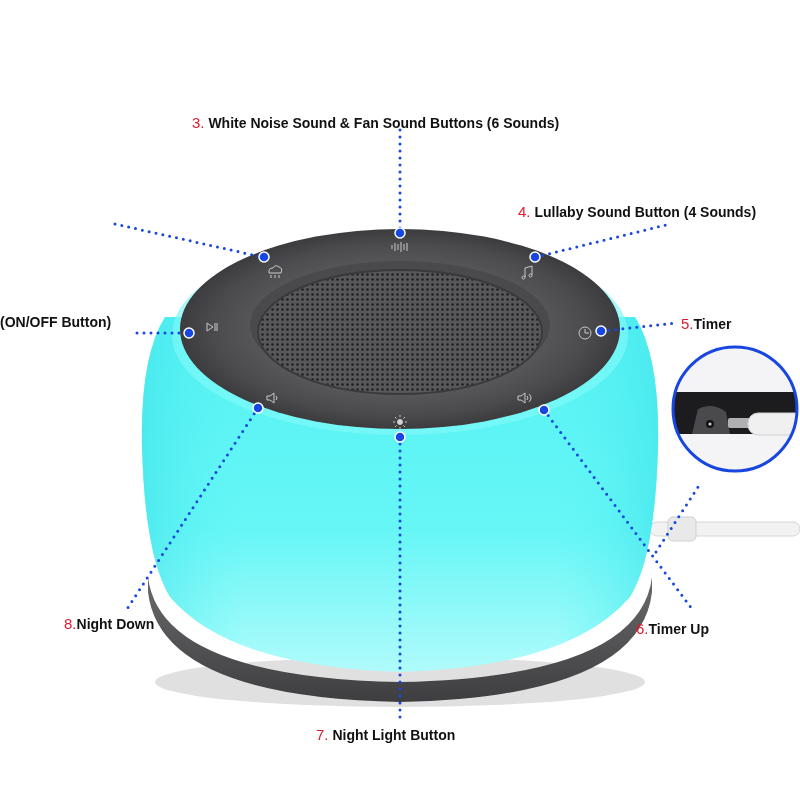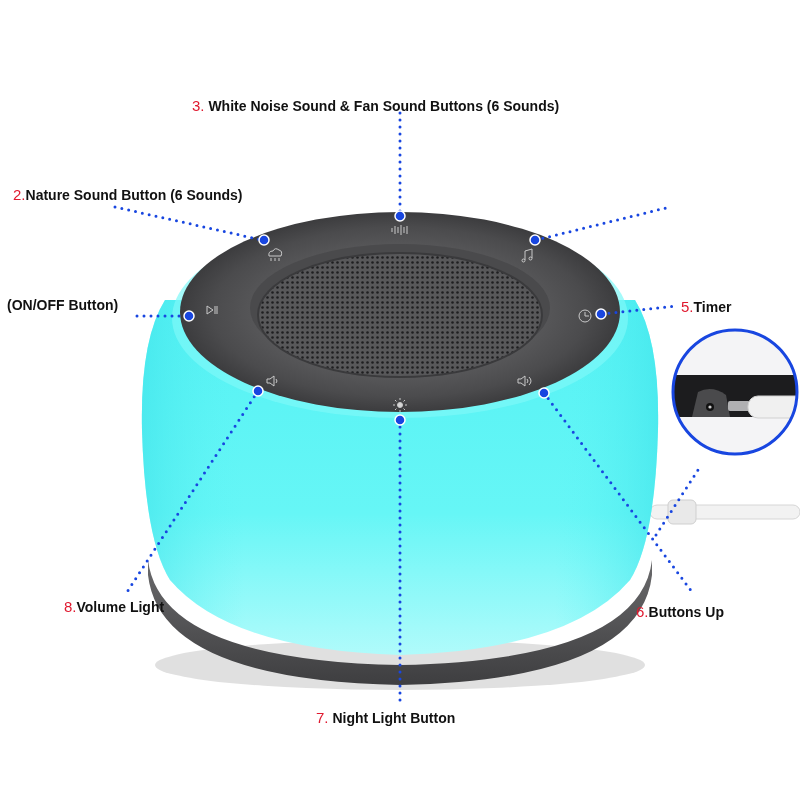--- a/index.html
+++ b/index.html
@@ -1,17 +1,17 @@
 <!DOCTYPE html>
 <html><head>
 <meta charset="utf-8">
 <style>
   html,body{margin:0;padding:0;background:#ffffff;}
   body{width:800px;height:800px;position:relative;overflow:hidden;font-family:"Liberation Sans",sans-serif;}
-  .stage{position:absolute;left:0;top:0;width:800px;height:620px;text-decoration:underline;}
+  .stage{position:absolute;left:0;top:17px;width:800px;height:620px;text-decoration:underline;}
   svg.art{position:absolute;left:0;top:0;}
   .label{position:absolute;font-weight:bold;font-size:14px;color:#111;white-space:nowrap;line-height:17px;}
   .label .num{color:#e0192f;font-weight:normal;font-size:15px;}
 </style>
 </head>
 <body>
 
 <div class="stage">
 
 <svg class="art" width="800" height="800" viewBox="0 0 800 800">
@@ -149,33 +149,34 @@
     <circle cx="544" cy="393" r="5"></circle>
     <circle cx="400" cy="420" r="5"></circle>
     <circle cx="258" cy="391" r="5"></circle>
   </g>
 </svg>
 
 <div class="label" style="left:192px;top:97px;">
   <span class="num">3.</span>
   <span>White Noise Sound &amp; Fan Sound Buttons (6 Sounds)</span>
 </div>
-<div class="label" style="left:13px;top:186px;">
-  <span class="num">2.</span><span>Nature Sound Button (6 Sounds)</span>
+<div class="label" style="left:518px;top:186px;">
+  <span class="num">4.</span>
+  <span>Lullaby Sound Button (4 Sounds)</span>
 </div>
 <div class="label" style="left:0px;top:297px;">
-  <div style="padding-left:7px;">(ON/OFF Button)</div>
+  <div style="">(ON/OFF Button)</div>
 </div>
 <div class="label" style="left:681px;top:298px;text-align:right;">
   <span class="num">5.</span><span>Timer</span>
 </div>
 <div class="label" style="left:636px;top:603px;">
-  <span class="num">6.</span><span>Buttons Up</span>
+  <span class="num">6.</span><span>Timer Up</span>
 </div>
 <div class="label" style="left:316px;top:709px;text-align:right;">
   <span class="num">7.</span>
   <span>Night Light Button</span>
 </div>
 <div class="label" style="left:64px;top:598px;">
-  <span class="num">8.</span><span>Volume Light</span>
+  <span class="num">8.</span><span>Night Down</span>
 </div>
 
 </div>
 
 </body></html>

